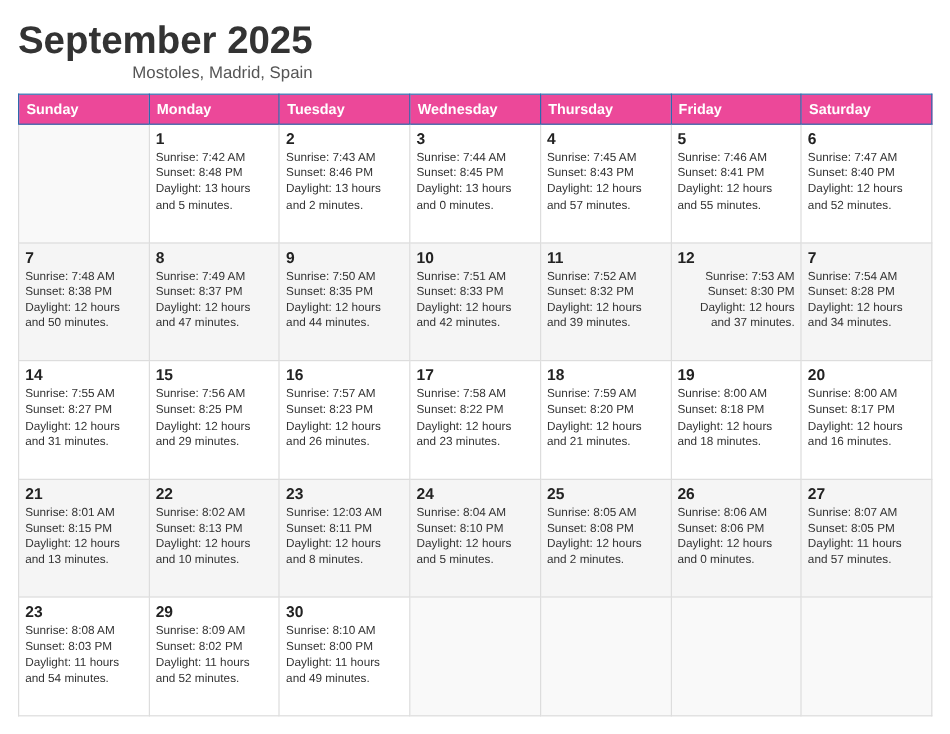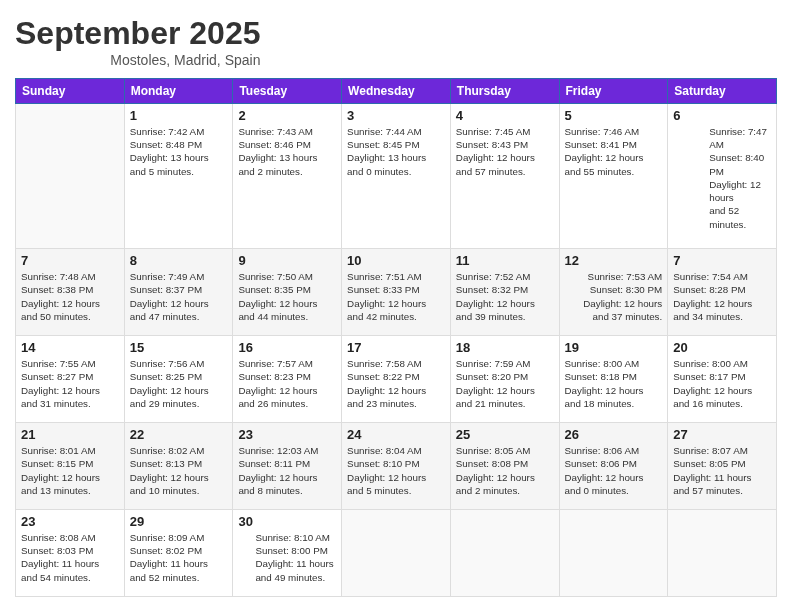--- a/index.html
+++ b/index.html
@@ -60,21 +60,21 @@
       color: #555;
     }
     .calendar {
       flex: 1;
       border: 1px solid #ccc;
       border-collapse: collapse;
       width: 100%;
       table-layout: fixed;
     }
     .calendar th {
-      background-color: #6d28d9;
+      background-color: #ec4899;
       color: white;
       text-align: left;
       padding: 5px 6px;
       font-size: 12px;
       font-weight: bold;
       border: 1px solid #2d6aad;
     }
     .calendar td {
       vertical-align: top;
       padding: 4px 5px;
@@ -157,21 +157,21 @@
           </td>
           <td>
             <div class="day-number">5</div>
             <div class="day-info" style="white-space: pre-line;">Sunrise: 7:46 AM
 Sunset: 8:41 PM
 Daylight: 12 hours
 and 55 minutes.</div>
           </td>
           <td>
             <div class="day-number">6</div>
-            <div class="day-info" style="white-space: pre-line; margin-left: 36px;">Sunrise: 7:47 AM
+            <div class="day-info" style="white-space: pre-line;">Sunrise: 7:47 AM
 Sunset: 8:40 PM
 Daylight: 12 hours
 and 52 minutes.</div>
           </td>
         </tr>
         <tr>
           <td>
             <div class="day-number">7</div>
             <div class="day-info" style="white-space: pre-line;">Sunrise: 7:48 AM
 Sunset: 8:38 PM
@@ -333,21 +333,21 @@
           </td>
           <td>
             <div class="day-number">29</div>
             <div class="day-info" style="white-space: pre-line;">Sunrise: 8:09 AM
 Sunset: 8:02 PM
 Daylight: 11 hours
 and 52 minutes.</div>
           </td>
           <td>
             <div class="day-number">30</div>
-            <div class="day-info" style="white-space: pre-line; margin-left: 17px;">Sunrise: 8:10 AM
+            <div class="day-info" style="white-space: pre-line;">Sunrise: 8:10 AM
 Sunset: 8:00 PM
 Daylight: 11 hours
 and 49 minutes.</div>
           </td>
           <td class="empty-cell"></td>
           <td class="empty-cell"></td>
           <td class="empty-cell"></td>
           <td class="empty-cell"></td>
         </tr>
       </tbody>

